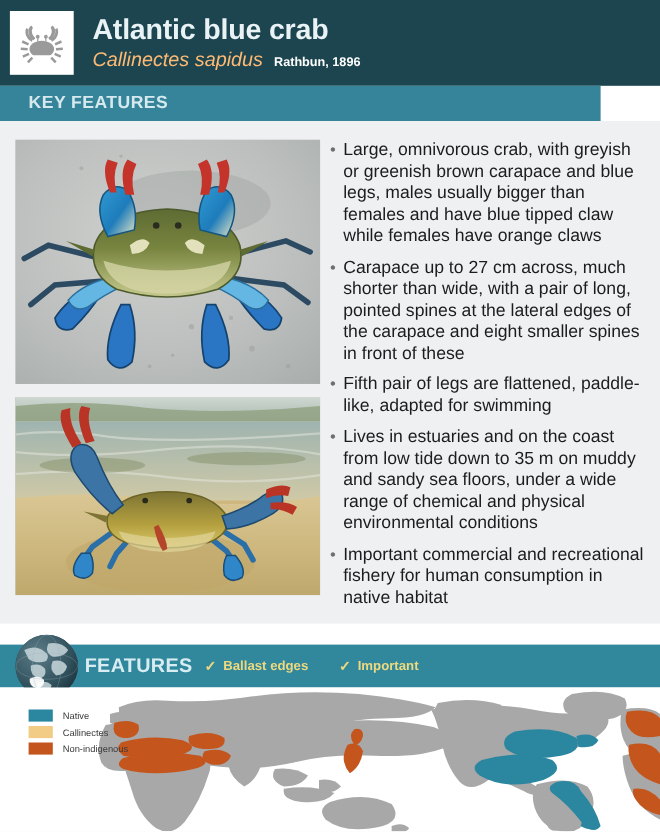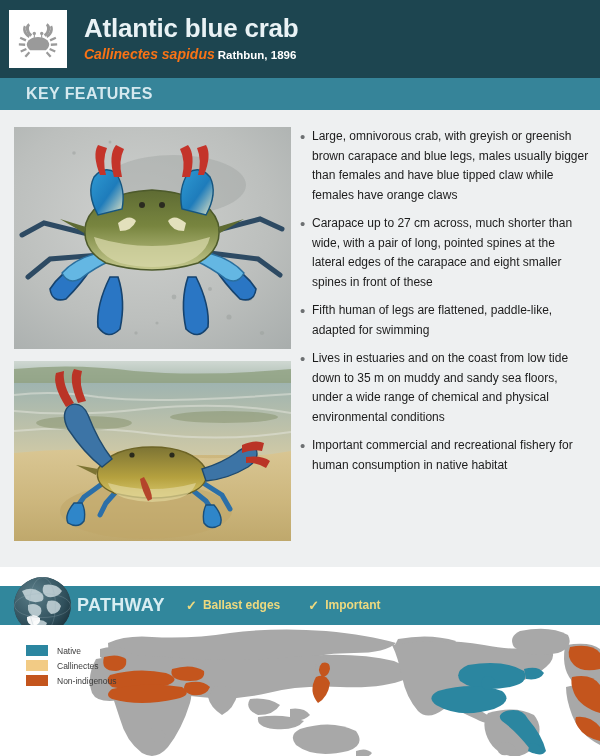--- a/index.html
+++ b/index.html
@@ -50,36 +50,36 @@
     line-height: 1.05;
   }
   .subtitle {
     margin-top: 5px;
     font-size: 13px;
     line-height: 1.1;
     white-space: nowrap;
   }
   .sci-name {
     font-style: italic;
-    font-weight: bold;
-    color: #f97316;
-    font-size: 14px;
+    font-weight: normal;
+    color: #fdba74;
+    font-size: 18px;
   }
   .authority {
     color: #ffffff;
     font-size: 11.5px;
     font-weight: bold;
-    margin-left: 3px;
+    margin-left: 10px;
   }
 
   
   .kf-bar {
     position: absolute;
     left: 0; top: 78px;
-    width: 600px;
+    width: 546px;
     height: 32px;
     background: #368499;
   }
   .kf-label {
     position: absolute;
     left: 26px;
     top: 7px;
     font-size: 16px;
     font-weight: bold;
     color: #d5e9ef;
@@ -120,21 +120,21 @@
     margin-bottom: 9px;
   }
   .bullet-dot {
     width: 12px;
     flex: 0 0 12px;
     color: #6d7072;
     font-size: 15px;
     line-height: 19.5px;
   }
   .bullet-text {
-    font-size: 12px;
+    font-size: 16px;
     line-height: 19.5px;
     color: #1c1c1c;
     flex: 1;
   }
 
   
   .pathway-gap {
     position: absolute;
     left: 0; top: 567px;
     width: 600px; height: 19px;
@@ -430,21 +430,21 @@
     <div class="bullet">
       <span class="bullet-dot">•</span>
       <span class="bullet-text">Large, omnivorous crab, with greyish or greenish brown carapace and blue legs, males usually bigger than females and have blue tipped claw while females have orange claws</span>
     </div>
     <div class="bullet">
       <span class="bullet-dot">•</span>
       <span class="bullet-text">Carapace up to 27 cm across, much shorter than wide, with a pair of long, pointed spines at the lateral edges of the carapace and eight smaller spines in front of these</span>
     </div>
     <div class="bullet">
       <span class="bullet-dot">•</span>
-      <span class="bullet-text">Fifth human of legs are flattened, paddle-like, adapted for swimming</span>
+      <span class="bullet-text">Fifth pair of legs are flattened, paddle-like, adapted for swimming</span>
     </div>
     <div class="bullet">
       <span class="bullet-dot">•</span>
       <span class="bullet-text">Lives in estuaries and on the coast from low tide down to 35 m on muddy and sandy sea floors, under a wide range of chemical and physical environmental conditions</span>
     </div>
     <div class="bullet">
       <span class="bullet-dot">•</span>
       <span class="bullet-text">Important commercial and recreational fishery for human consumption in native habitat</span>
     </div>
   </div>
@@ -471,21 +471,21 @@
     </g>
     <g fill="#ffffff" opacity="0.95">
       <path d="M13 40 q8 -4 13 1 q1 6 -6 8 q-8 -2 -7 -9z"></path>
     </g>
     <g stroke="#9fb6bd" stroke-width="0.6" fill="none" opacity="0.45">
       <ellipse cx="28.5" cy="28.5" rx="28" ry="12"></ellipse>
       <ellipse cx="28.5" cy="28.5" rx="13" ry="28"></ellipse>
     </g>
   </svg>
 </div>
-<div class="pathway-label">PATHWAY</div>
+<div class="pathway-label">FEATURES</div>
 <div class="pathway-items">
   <div class="pw-item">
     <span class="pw-check">✓</span>
     <span class="pw-name">Ballast edges</span>
   </div>
   <div class="pw-item">
     <span class="pw-check">✓</span>
     <span class="pw-name">Important</span>
   </div>
 </div>

